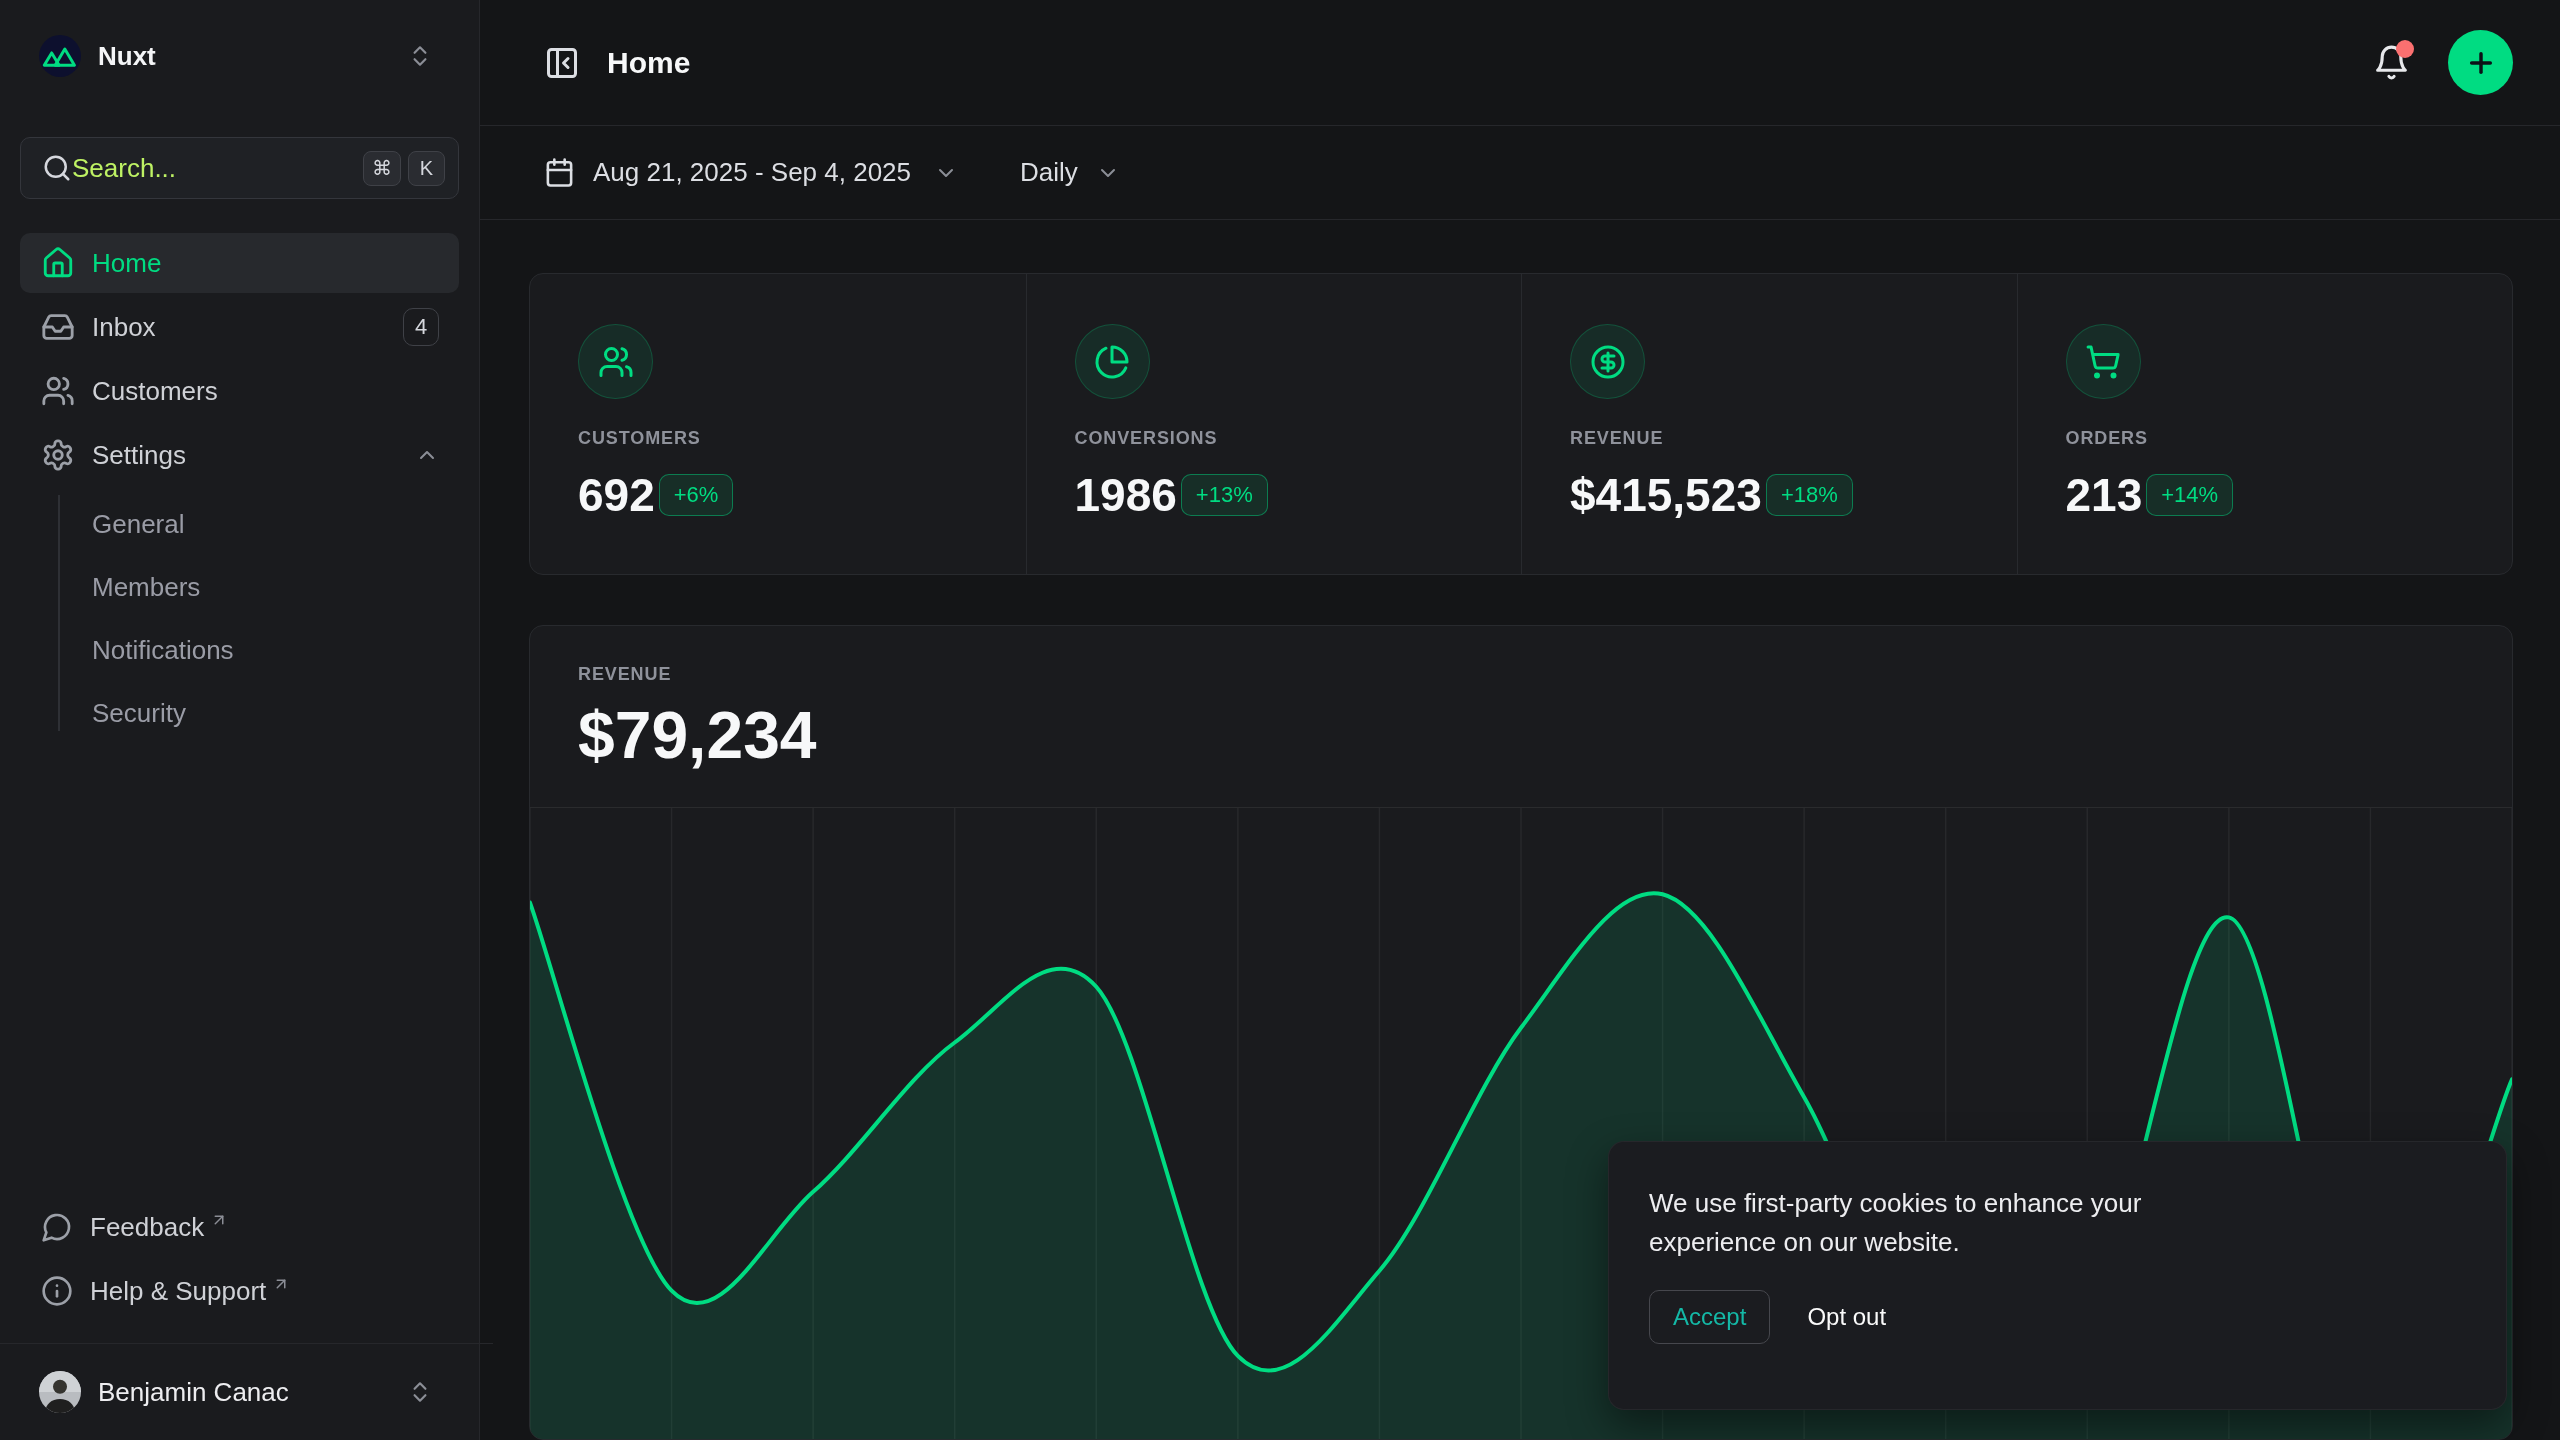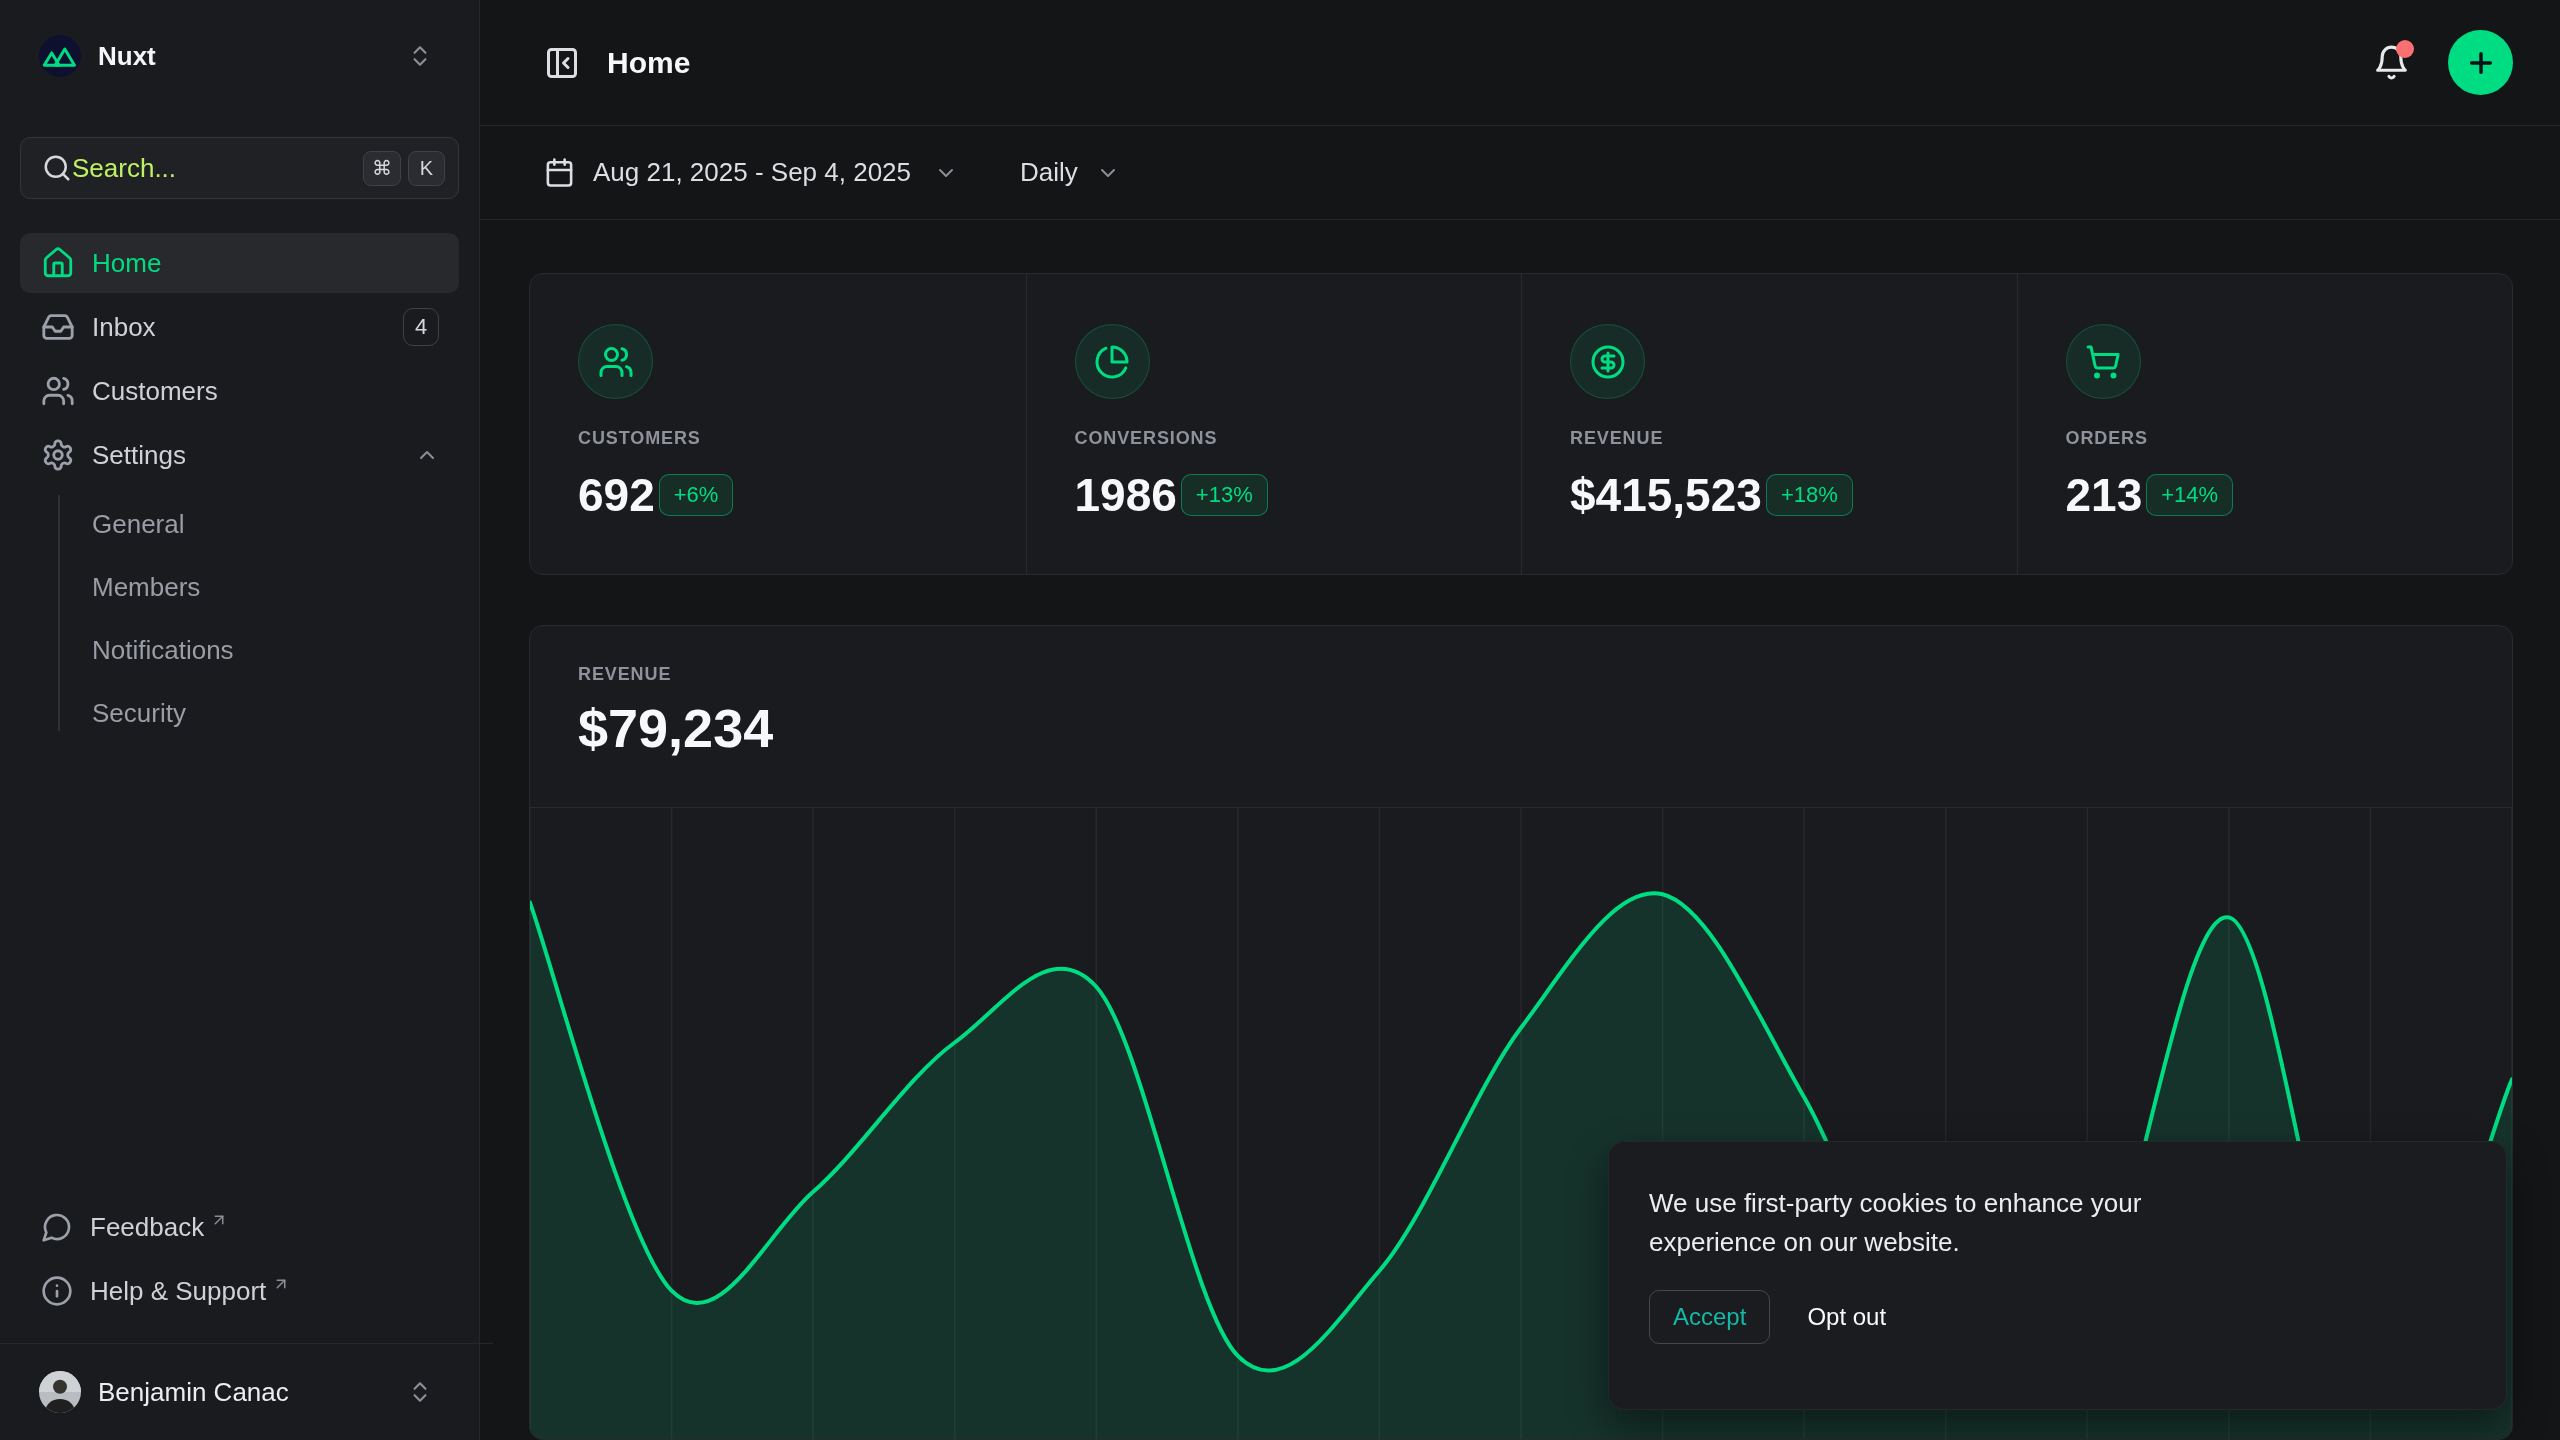--- a/index.html
+++ b/index.html
@@ -87,21 +87,21 @@
   .stat-label { margin-top:29px; font-size:18px; font-weight:600; letter-spacing:0.9px; color:#8f929b; }
   .stat-value-row { margin-top:19px; display:flex; align-items:center; gap:4px; }
   .stat-value { font-size:46px; font-weight:700; color:#f7f8f9; }
   .delta-badge { padding:7px 14px; border-radius:10px; background:rgba(0,220,130,0.10);
     border:1px solid rgba(0,220,130,0.45); color:#00dc82; font-size:22px; font-weight:500; }
 
   .revenue-card { margin-top:50px; height:815px; background:#1a1b1e; border:1px solid #282a2e;
     border-radius:14px; position:relative; overflow:hidden; }
   .revenue-head { padding:38px 48px 0; }
   .panel-label { font-size:18px; font-weight:600; letter-spacing:0.9px; color:#8f929b; }
-  .panel-value { margin-top:12px; font-size:54px; font-weight:700; color:#f7f8f9; }
+  .panel-value { margin-top:12px; font-size:66px; font-weight:700; color:#f7f8f9; }
   .plot { position:absolute; left:0; right:0; top:181px; bottom:0;
     border-top:1px solid rgba(255,255,255,0.07); }
   .plot svg { width:100%; height:100%; }
 
   
   .cookie-banner { position:fixed; right:53px; bottom:30px; width:899px; z-index:50;
     background:#1b1c20; border:1px solid rgba(255,255,255,0.05); border-radius:16px;
     box-shadow:0 16px 40px rgba(0,0,0,0.45); padding:42px 40px 65px; }
   .cookie-text { font-size:26px; line-height:1.5; color:#ededf0; max-width:620px; }
   .cookie-actions { margin-top:28px; display:flex; align-items:center; }

